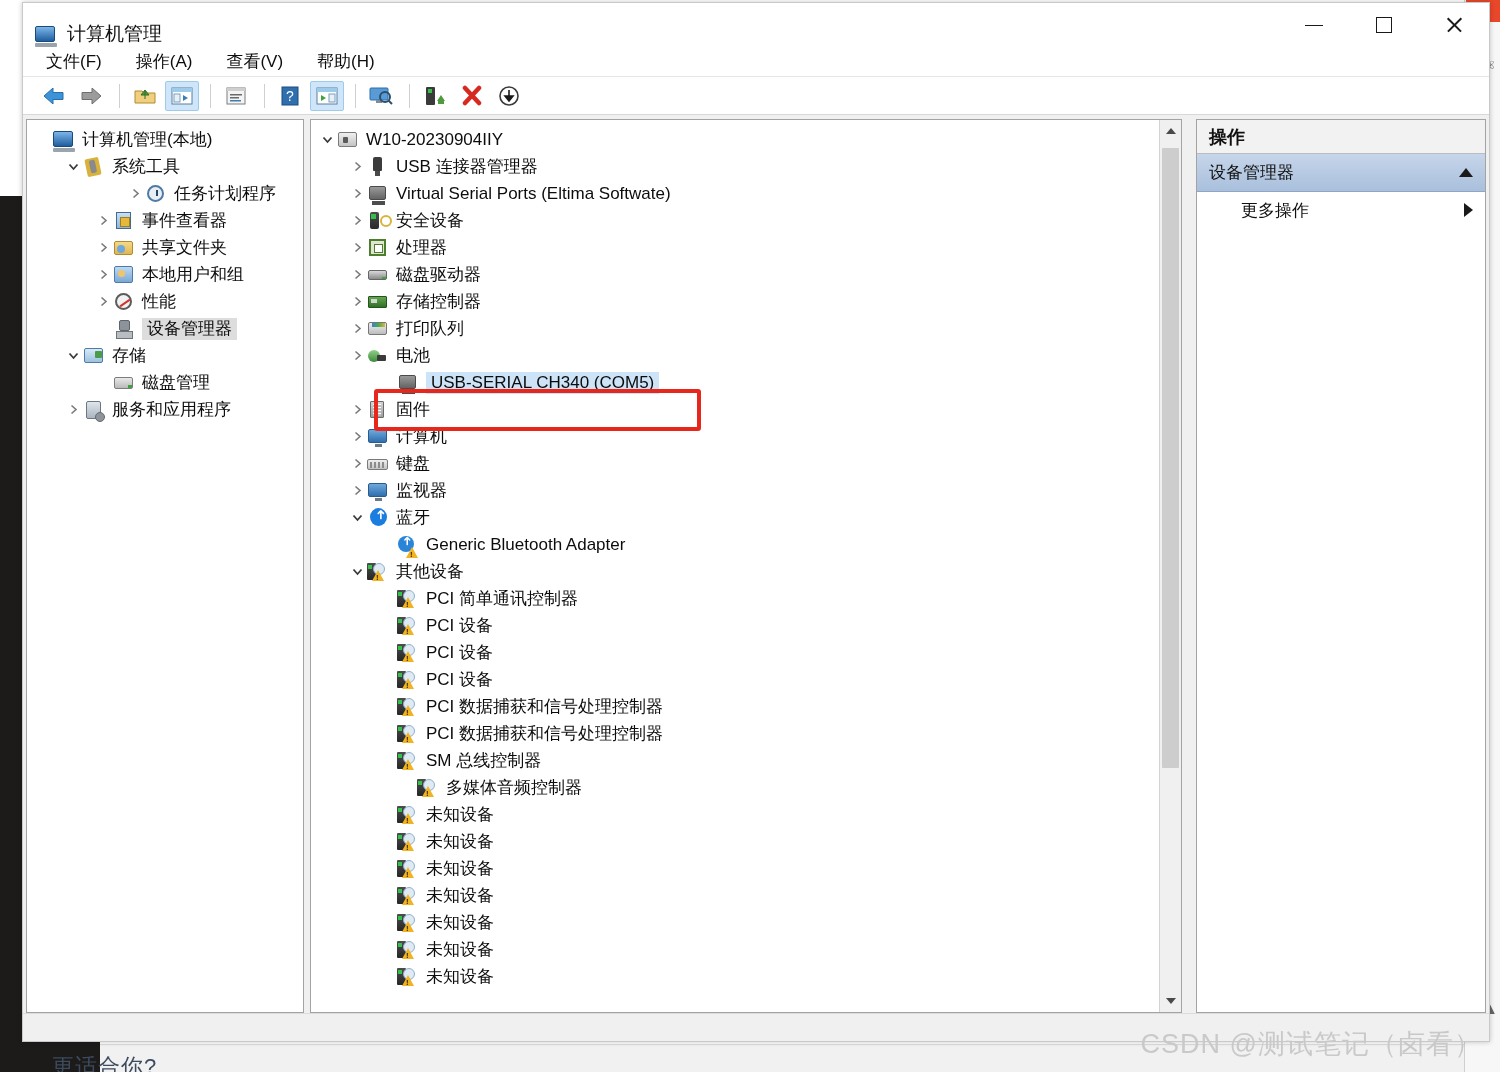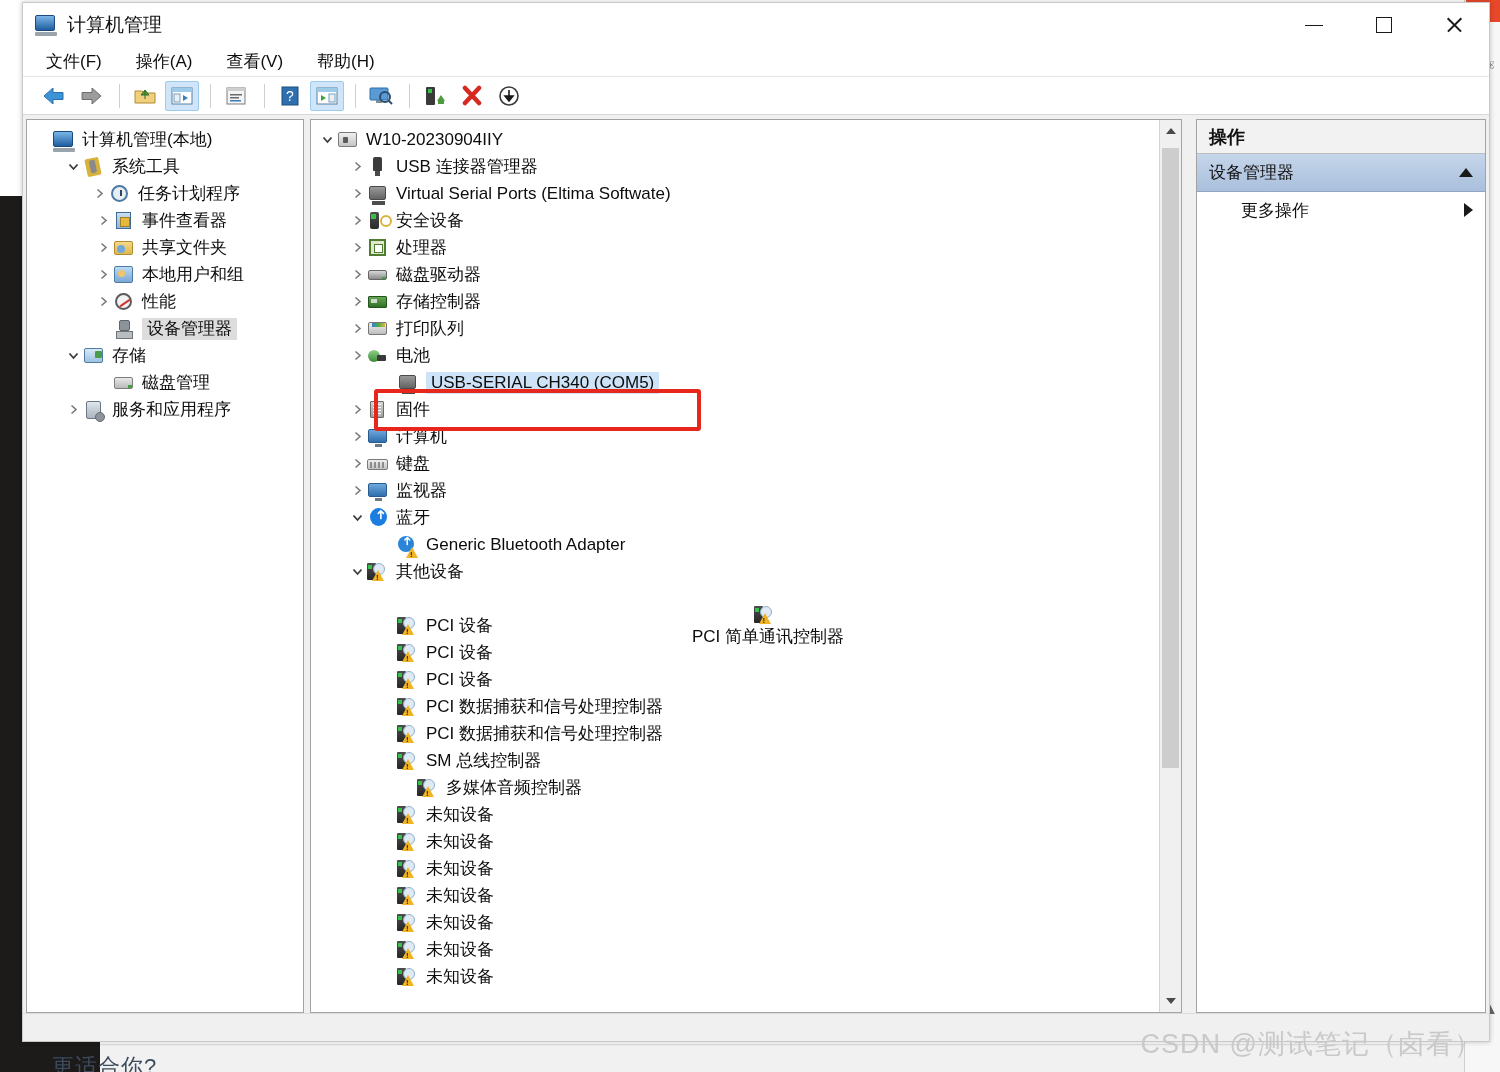--- a/index.html
+++ b/index.html
@@ -76,21 +76,21 @@
     width: 1468px; height: 1040px;
     background: #ffffff;
     border: 1px solid #c9c9c9;
     box-shadow: 0 0 5px rgba(0,0,0,.22);
     display: flex; flex-direction: column;
   }
 
   
   .titlebar {
     height: 44px; flex: 0 0 44px;
-    display: flex; align-items: center;
+    display: flex; align-items: flex-end;
     background: #ffffff;
     position: relative;
   }
   .title-icon {
     width: 22px; height: 22px; margin-left: 12px; margin-right: 10px;
     position: relative; flex: 0 0 22px;
   }
   .title-text {
     font-size: 19px; color: #121212;
   }
@@ -748,21 +748,21 @@
             <span class="twist">
               <svg width="11" height="11" viewBox="0 0 11 11">
                 <path d="M1.5 3.5 L5.5 8 L9.5 3.5" fill="none" stroke="#3b3b3b" stroke-width="1.8"></path>
               </svg>
             </span>
             <span class="ticon">
               <span class="ic ico-wrench"></span>
             </span>
             <span class="tlabel">系统工具</span>
           </div>
-          <div class="trow" style="padding-left: 62px;">
+          <div class="trow" style="padding-left: 90px; margin-left: 8px;">
             <span class="twist">
               <svg width="11" height="11" viewBox="0 0 11 11">
                 <path d="M3.5 1.5 L8 5.5 L3.5 9.5" fill="none" stroke="#7a7a7a" stroke-width="1.6"></path>
               </svg>
             </span>
             <span class="ticon">
               <span class="ic ico-clock"></span>
             </span>
             <span class="tlabel">任务计划程序</span>
           </div>
@@ -1035,21 +1035,21 @@
               </span>
               <span class="ticon">
                 <span class="ic ico-warn">
                   <span class="server"></span>
                   <span class="bub"></span>
                   <span class="tri"></span>
                 </span>
               </span>
               <span class="tlabel">其他设备</span>
             </div>
-            <div class="trow" style="padding-left: 66px; flex-direction: column;">
+            <div class="trow" style="padding-left: 66px;">
               <span class="twist"></span>
               <span class="ticon">
                 <span class="ic ico-warn">
                   <span class="server"></span>
                   <span class="bub"></span>
                   <span class="tri"></span>
                 </span>
               </span>
               <span class="tlabel">PCI 简单通讯控制器</span>
             </div>

